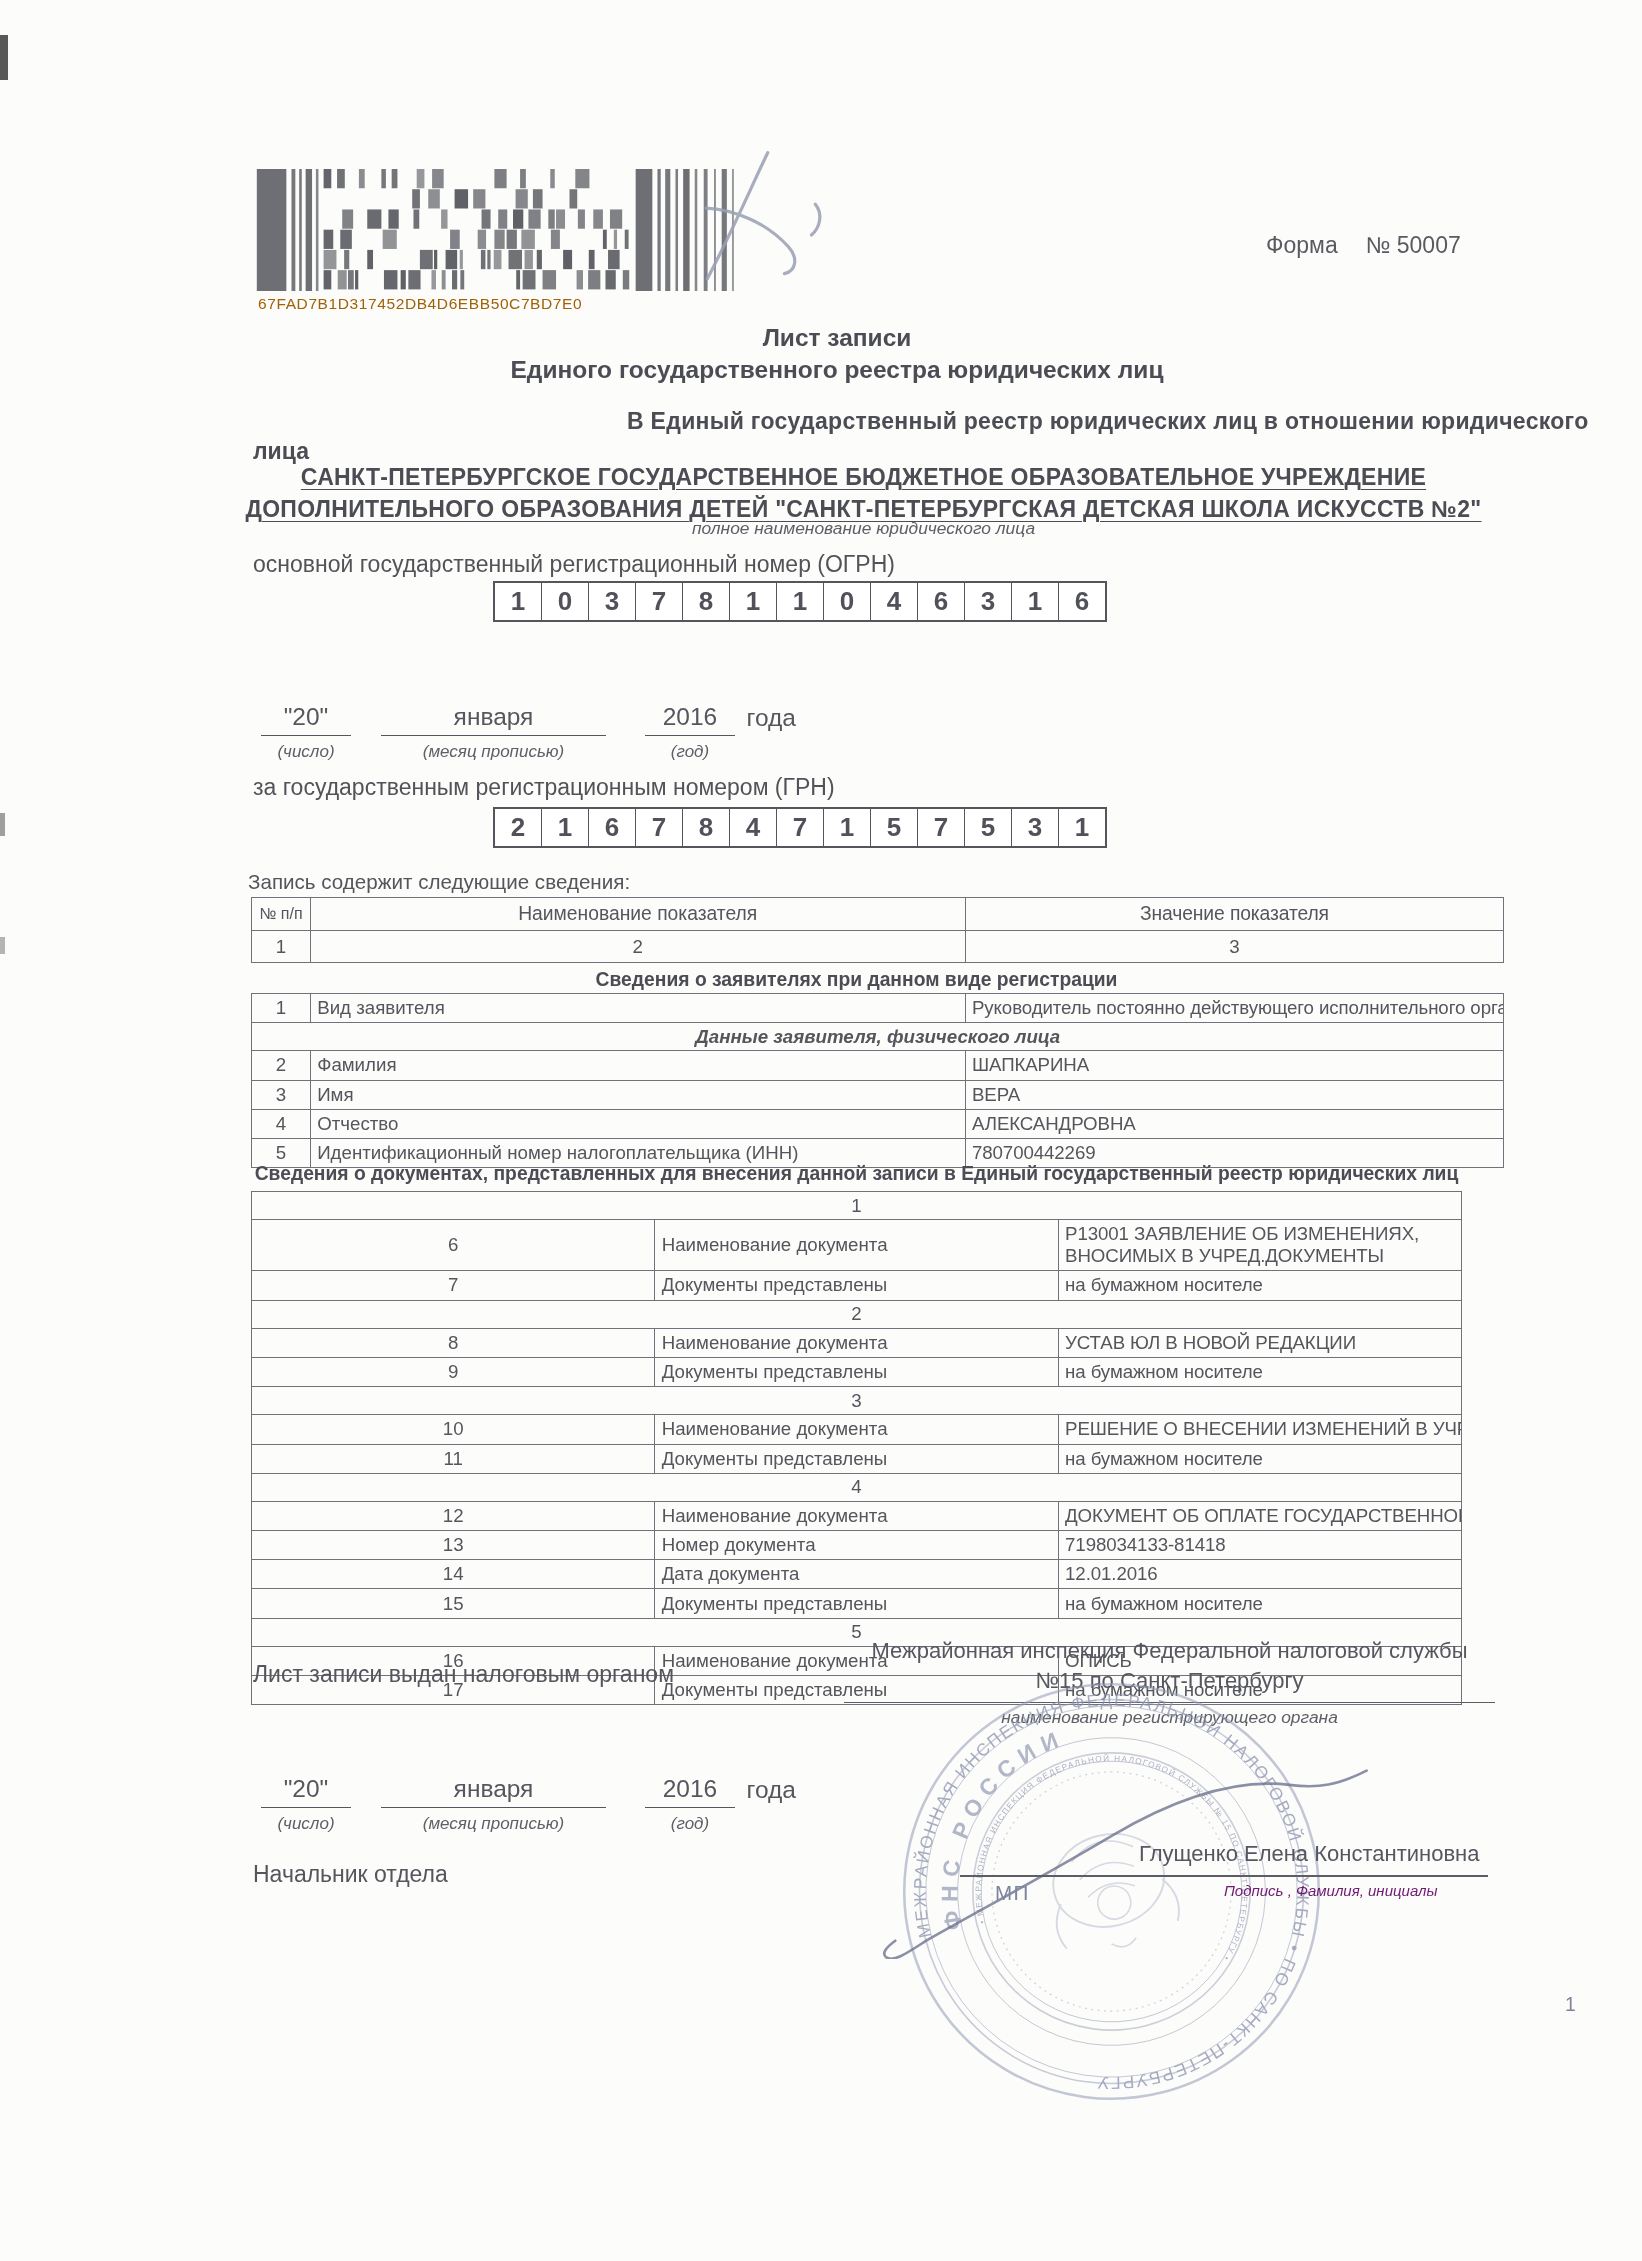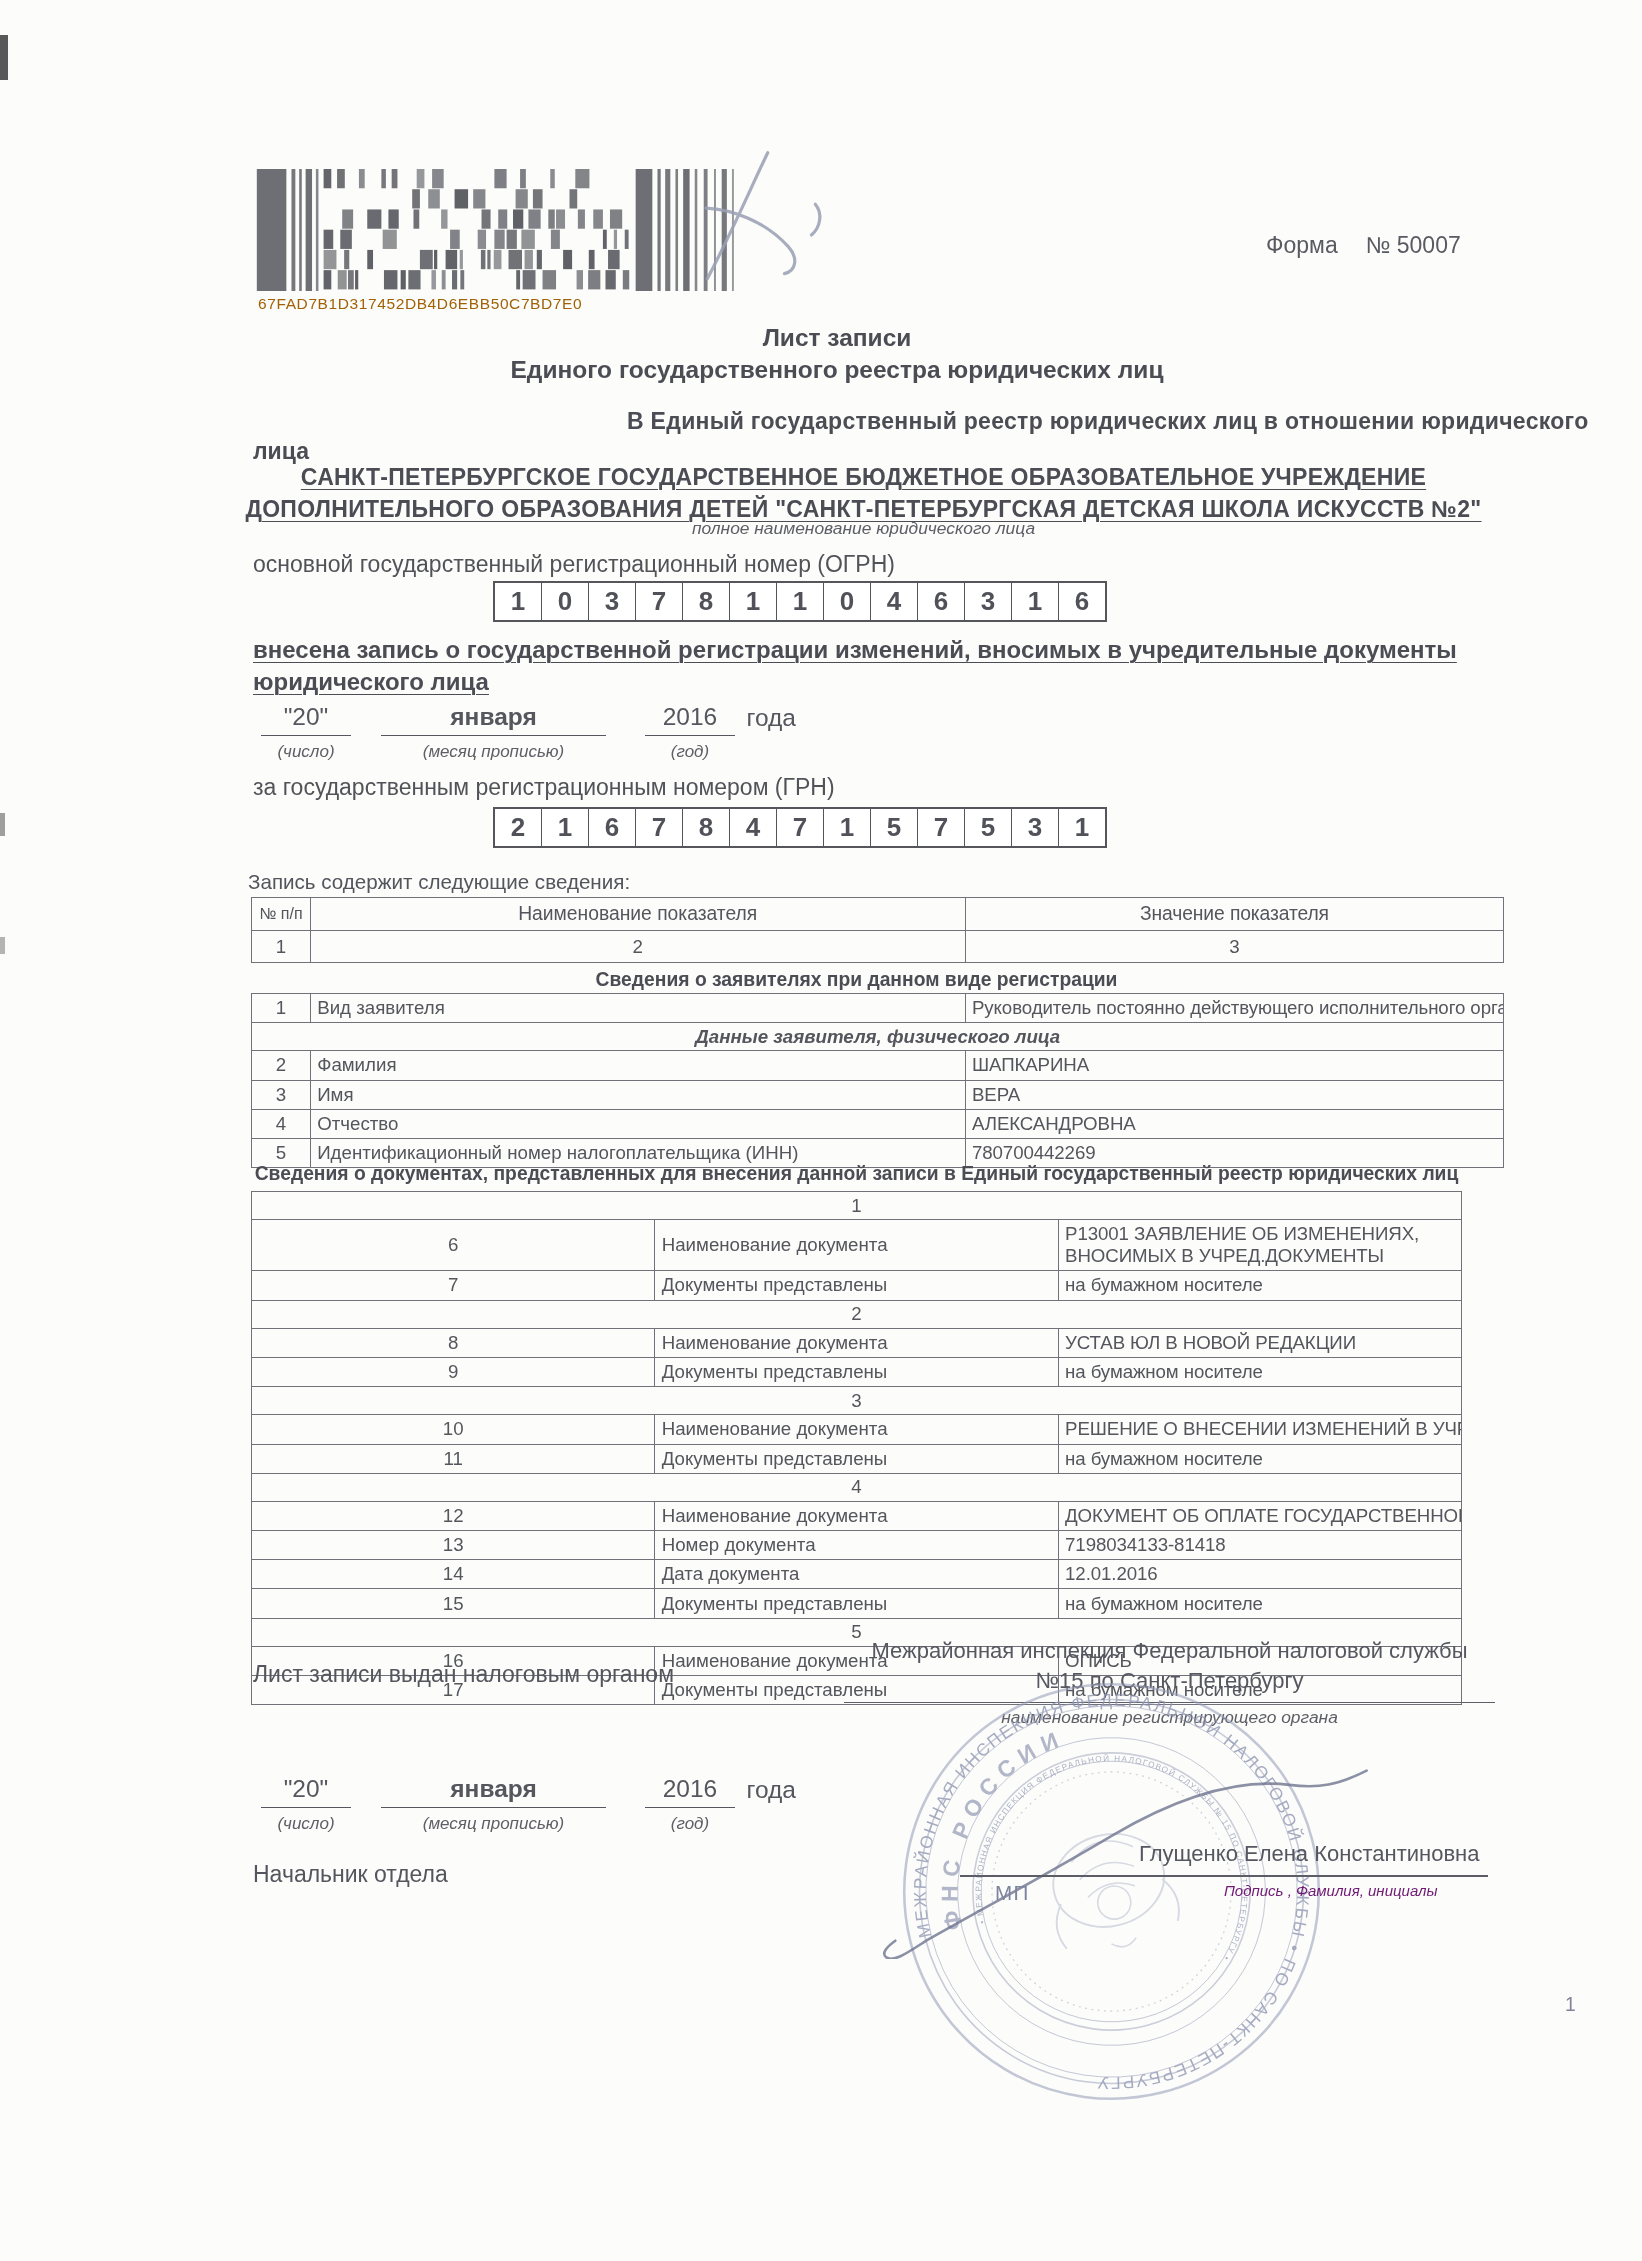--- a/index.html
+++ b/index.html
@@ -37,21 +37,21 @@
   .digit-cell:first-child{border-left:none;}
   .ogrn-row{left:493px;top:581px;}
   .grn-row{left:493px;top:807px;}
   .grn-label{left:253px;top:774px;}
 
   .statement{left:253px;top:634px;width:1346px;font-size:24px;line-height:32px;}
 
   .date-block{display:flex;align-items:flex-start;font-size:24.5px;color:#55565e;}
   .date-cell{text-align:center;border-bottom:1.9px solid #55565e;padding-bottom:3.9px;}
   .date-day{width:90px;}
-  .date-month{width:225px;margin-left:30px;font-weight:bold;}
+  .date-month{width:225px;margin-left:30px;}
   .date-year{width:90px;margin-left:39px;}
   .date-suffix{margin-left:11.6px;padding-top:1.3px;}
   .date-labels{display:flex;font-size:17px;font-style:italic;color:#5d5e66;}
   .dl-day{width:90px;text-align:center;}
   .dl-month{width:225px;margin-left:30px;text-align:center;}
   .dl-year{width:90px;margin-left:39px;text-align:center;}
   .date1{left:261px;top:703px;}
   .date1-labels{left:261px;top:742px;}
   .date2{left:261px;top:1775px;}
   .date2-labels{left:261px;top:1814px;}
@@ -241,24 +241,20 @@
       <div class="digit-cell">1</div>
       <div class="digit-cell">0</div>
       <div class="digit-cell">4</div>
       <div class="digit-cell">6</div>
       <div class="digit-cell">3</div>
       <div class="digit-cell">1</div>
       <div class="digit-cell">6</div>
     </div>
   </div>
 
-  <div class="abs statement">
-    <span class="b u">внесена запись о государственной регистрации изменений, вносимых в учредительные документы</span><br>
-    <span class="b u">юридического лица</span>
-  </div>
 
   <div class="abs date1 date-block">
     <div class="date-cell date-day">"20"</div>
     <div class="date-cell date-month">января</div>
     <div class="date-cell date-year">2016</div>
     <div class="date-suffix">года</div>
   </div>
   <div class="abs date1-labels date-labels">
     <div class="dl-day">(число)</div>
     <div class="dl-month">(месяц прописью)</div>

